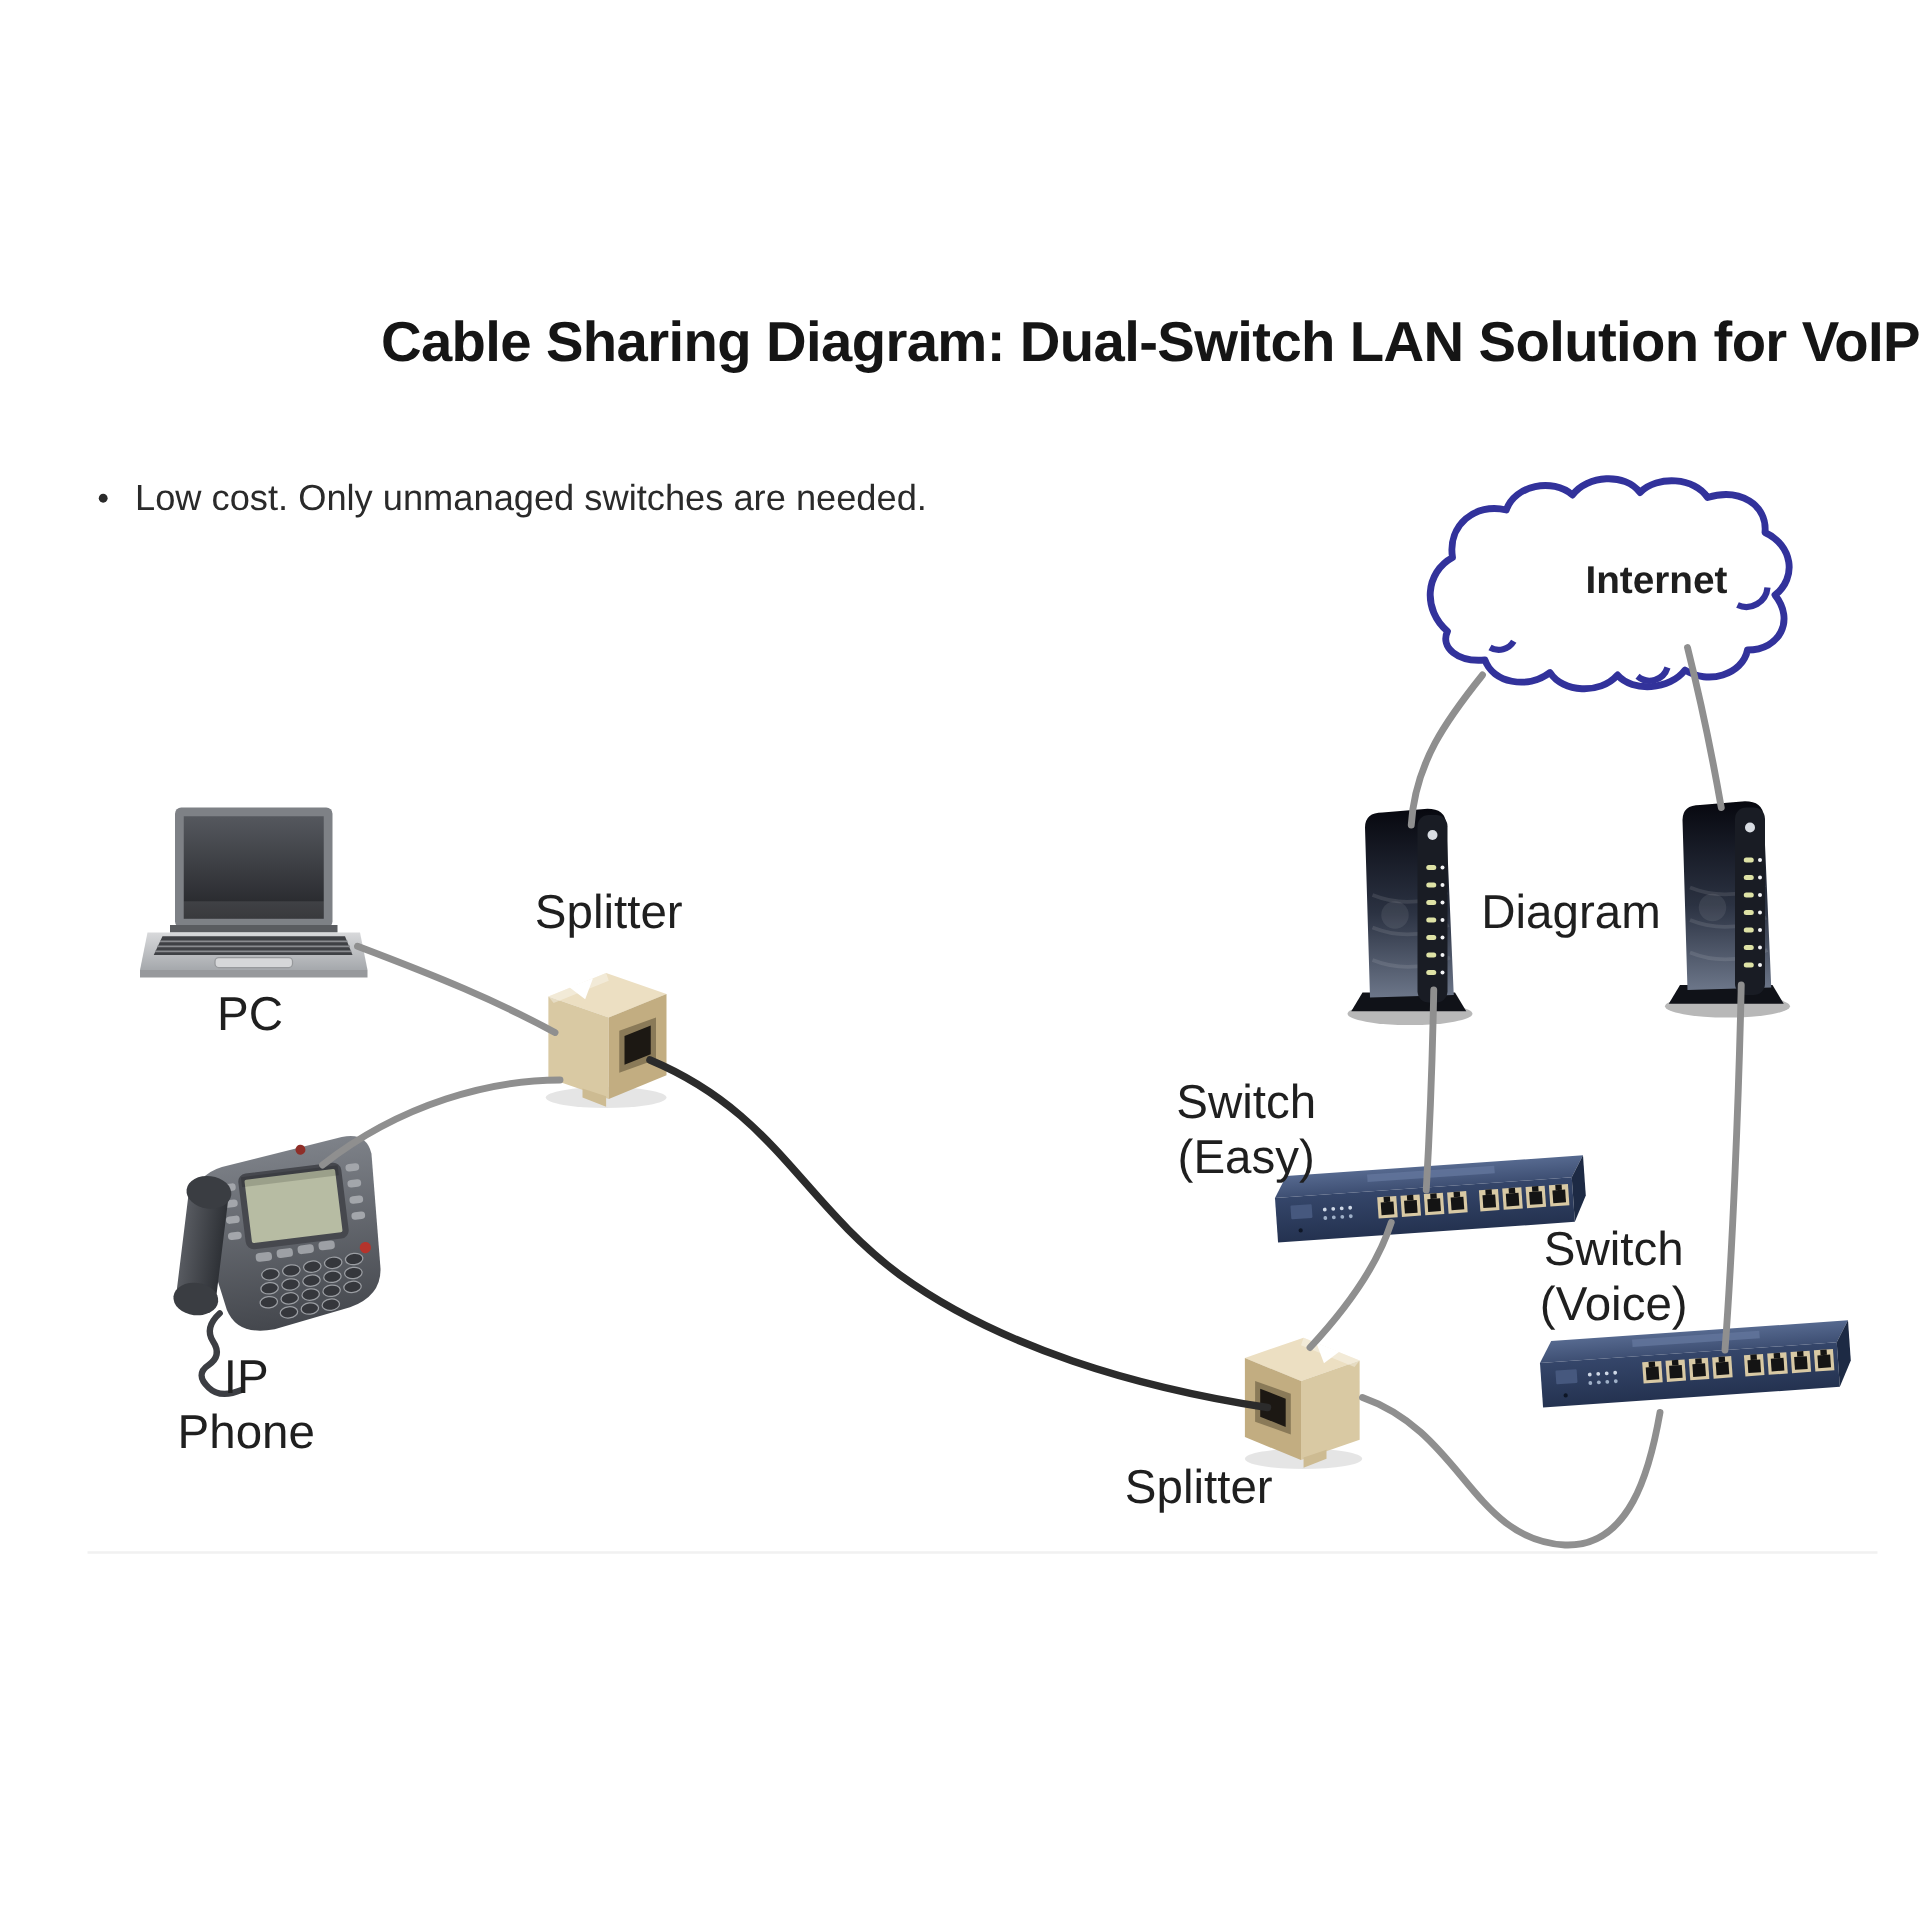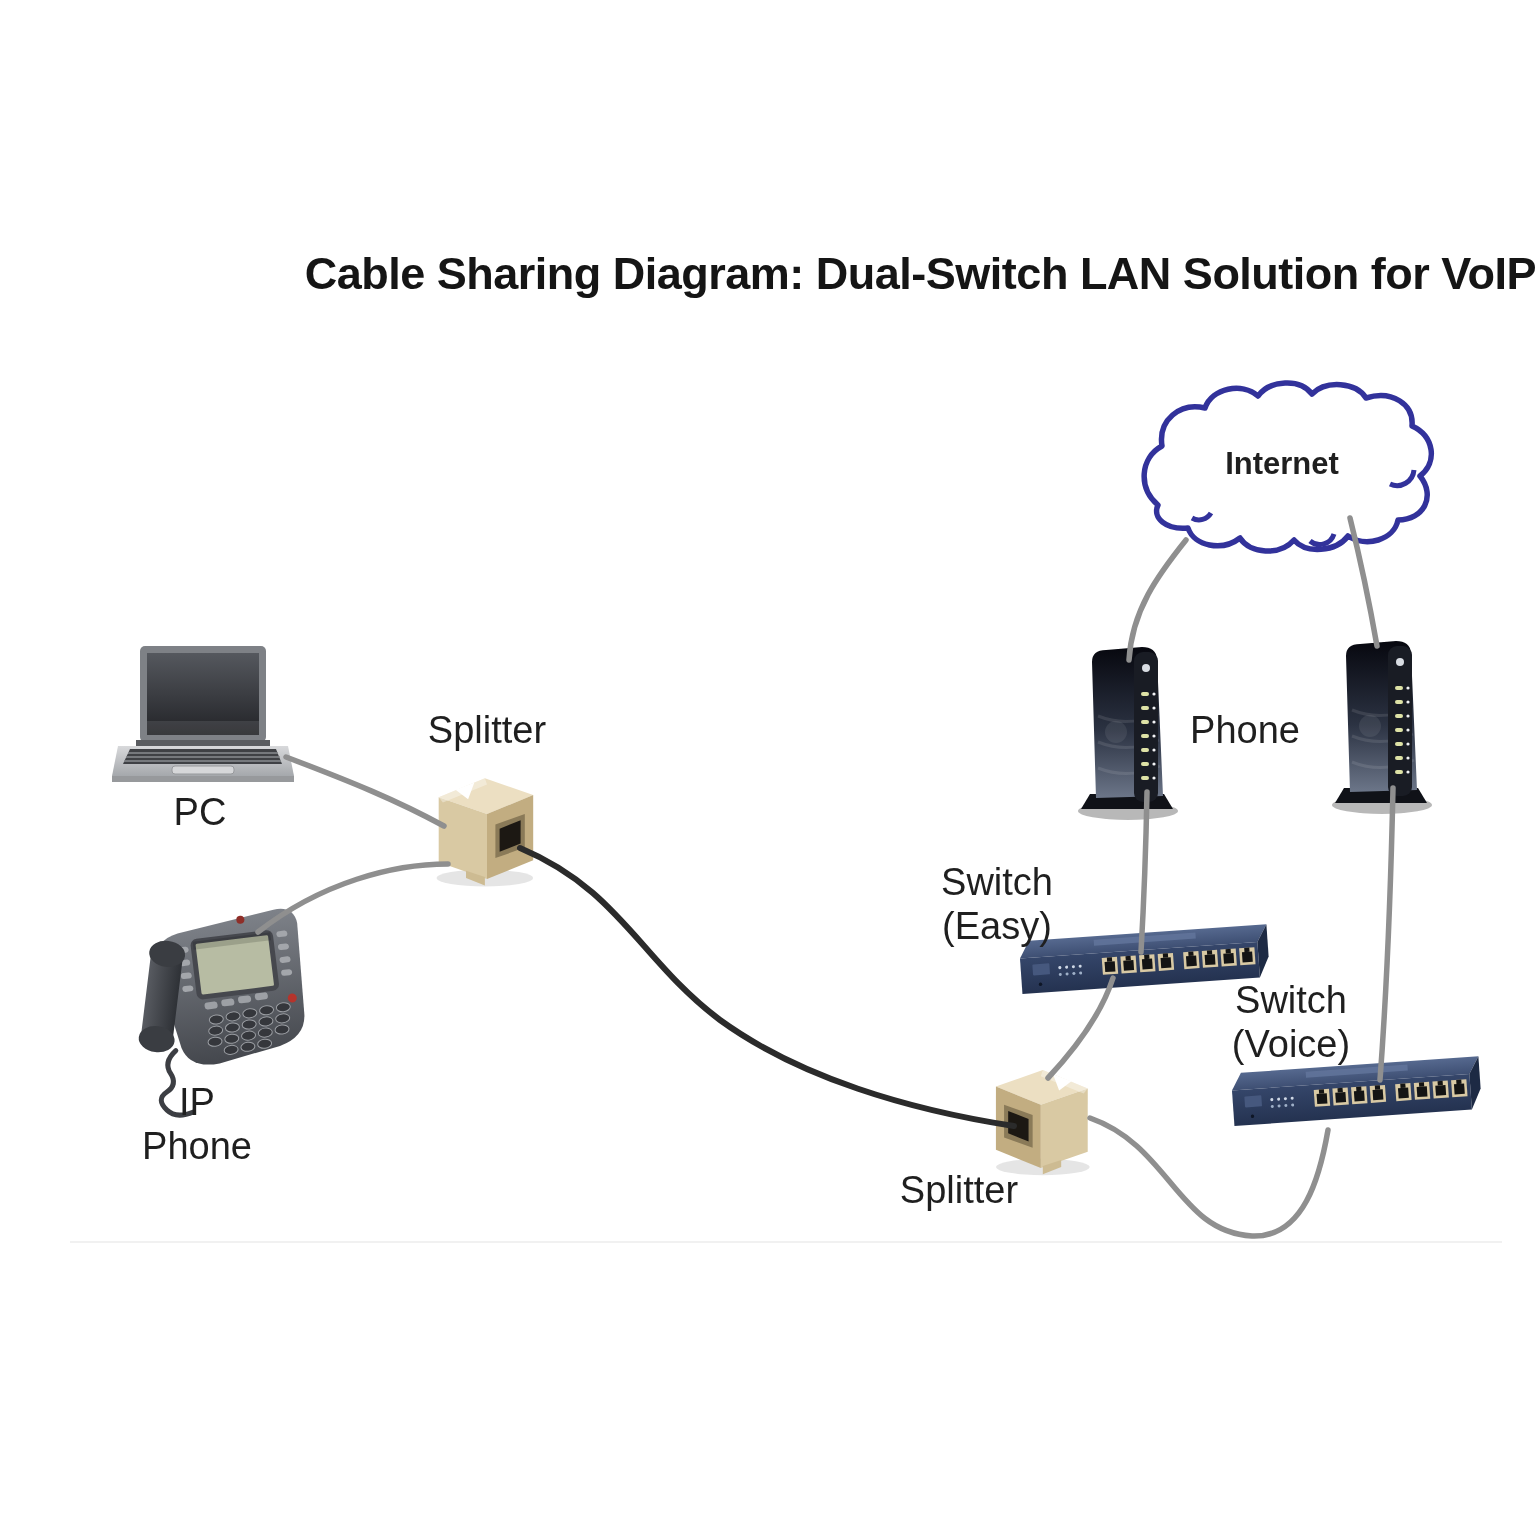--- a/index.html
+++ b/index.html
@@ -33,20 +33,21 @@
   }
 </style>
 </head>
 <body>
 
 <div class="stage">
 
   <div class="title">Cable Sharing Diagram: Dual-Switch LAN Solution for VoIP</div>
 
   <ul class="bullets">
+    <li>Low cost. Only unmanaged switches are needed.</li>
   </ul>
 
   <svg class="diagram" width="1536" height="1536" viewBox="0 0 1536 1536">
     <defs>
       <linearGradient id="gBody" x1="0" y1="0" x2="0" y2="1">
         <stop offset="0" stop-color="#07080f"></stop>
         <stop offset="0.55" stop-color="#2b3242"></stop>
         <stop offset="1" stop-color="#6c7689"></stop>
       </linearGradient>
       <linearGradient id="gTop" x1="0" y1="0" x2="0" y2="1">
@@ -269,22 +270,22 @@
       <path d="M 1147,792 C 1146,845 1144,900 1141,952" stroke="#8f8f8f" stroke-width="5.5"></path>
       <path d="M 1393,788 C 1391,880 1386,1000 1380,1080" stroke="#8f8f8f" stroke-width="5.5"></path>
       <path d="M 286,757 C 352,782 396,800 444,826" stroke="#8f8f8f" stroke-width="5.5"></path>
       <path d="M 258,932 C 322,882 394,864 448,864" stroke="#8f8f8f" stroke-width="5.5"></path>
       <path d="M 520,848 C 620,890 640,960 720,1020 C 800,1078 910,1110 1014,1126" stroke="#2b2b2b" stroke-width="6"></path>
       <path d="M 1113,978 C 1102,1012 1076,1048 1048,1078" stroke="#8f8f8f" stroke-width="5.5"></path>
       <path d="M 1090,1118 C 1170,1146 1178,1232 1252,1236 C 1304,1238 1320,1176 1328,1130" stroke="#8f8f8f" stroke-width="5.5"></path>
     </g>
   </svg>
 
-  <div class="dlabel bold" style="left:1182px;top:442px;width:200px;">Internet</div>
-  <div class="dlabel" style="left:1185px;top:708px;width:120px;">Phone</div>
+  <div class="dlabel bold" style="left:1182px;top:442px;width:200px;text-align:right;">Internet</div>
+  <div class="dlabel" style="left:1185px;top:708px;width:120px;">Diagram</div>
   <div class="dlabel" style="left:170px;top:790px;width:60px;">PC</div>
   <div class="dlabel" style="left:427px;top:708px;width:120px;">Splitter</div>
   <div class="dlabel" style="left:122px;top:1080px;width:150px;">IP Phone</div>
   <div class="dlabel" style="left:927px;top:860px;width:140px;">
     <div>Switch</div>
     <div>(Easy)</div>
   </div>
   <div class="dlabel" style="left:1221px;top:978px;width:140px;">
     <div>Switch</div>
     <div>(Voice)</div>

